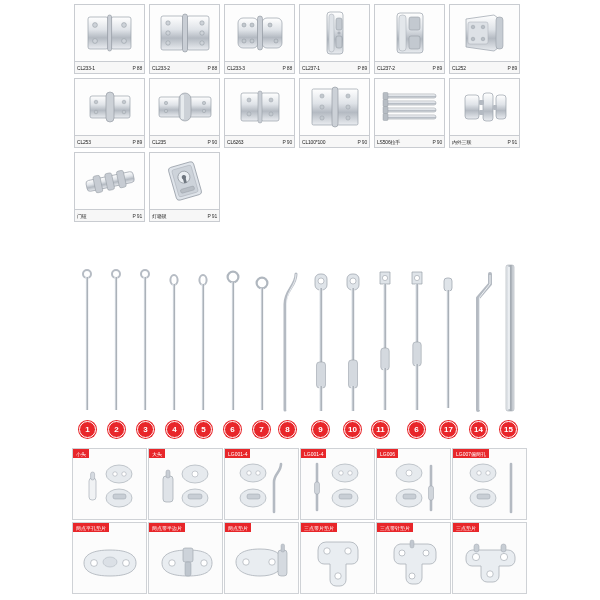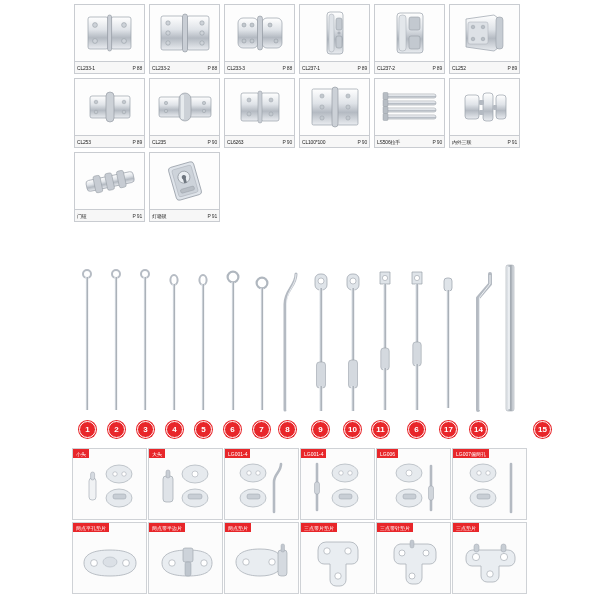--- a/index.html
+++ b/index.html
@@ -479,21 +479,21 @@
       </svg>
     </div>
     <div class="badge" style="left:398px;">14</div>
 
     <div class="rod-col" style="left:430px;">
       <svg width="16" height="148" viewBox="0 0 16 148">
         <rect x="4" y="1" width="8" height="146" rx="2" fill="url(#rg)" stroke="#a4abb3" stroke-width="0.6"></rect>
         <rect x="6" y="3" width="2" height="142" fill="#f2f5f8" opacity="0.8"></rect>
       </svg>
     </div>
-    <div class="badge" style="left:428px;margin-left:34px;">15</div>
+    <div class="badge" style="left:428px;">15</div>
 
   </div>
 
   <div class="parts">
 
     <div class="part-cell">
       <div class="part-tag">小头</div>
       <div class="part-img">
         <svg width="70" height="58" viewBox="0 0 70 58">
           <ellipse cx="44" cy="14" rx="13" ry="9" fill="#e6eaee" stroke="#a9b0b8" stroke-width="0.7"></ellipse>

